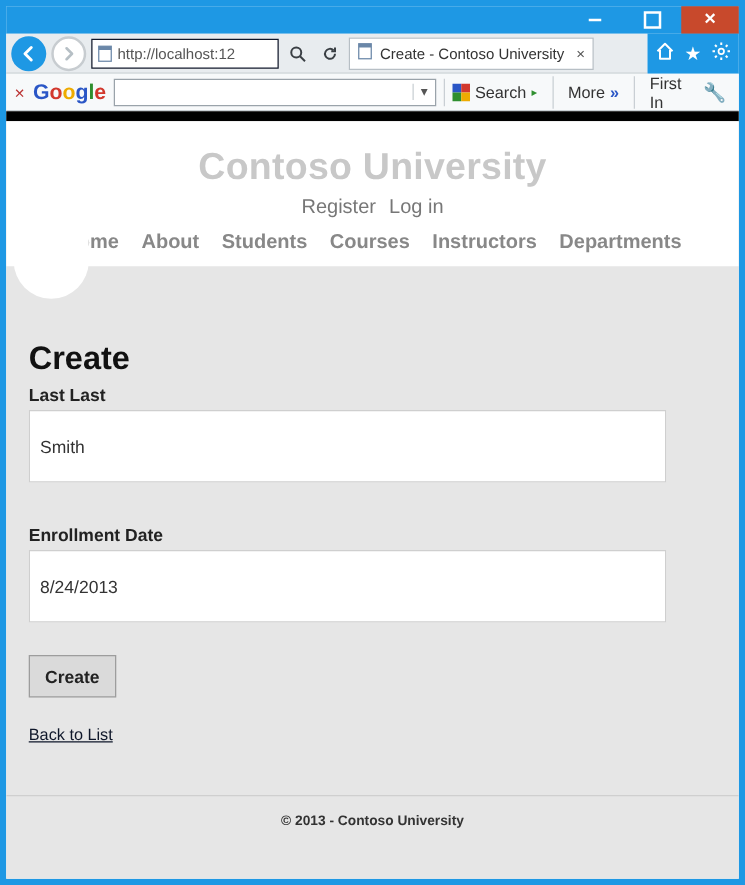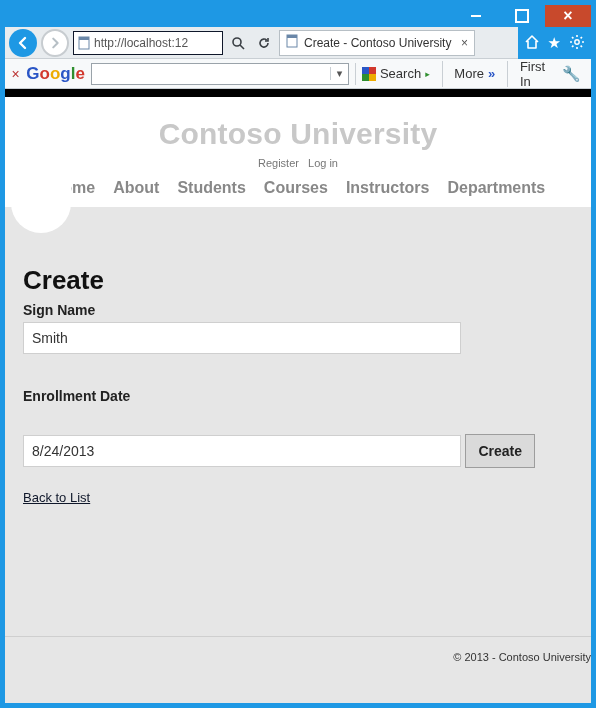--- a/index.html
+++ b/index.html
@@ -43,33 +43,33 @@
   .more { display:flex; align-items:center; gap:4px; padding:0 6px;}
   .more .chev { font-weight:bold; color:#2a56c6; font-size:13px;}
   .signin { padding:0 6px;}
   .wrench { font-size:15px; color:#555; padding:0 4px;}
   
   .blackbar { height:8px; background:#000; }
   
   .page { flex:1; background:#e6e6e6; overflow:hidden; position:relative; display:flex; flex-direction:column;}
   .whitehdr { background:#fff; padding:20px 0 0 0; text-align:center; position:relative;}
   .sitetitle { color:#c8c8c8; font-size:30px; font-weight:700; letter-spacing:0.2px;}
-  .authlinks { margin-top:6px; font-size:11px; color:#777;}
+  .authlinks { margin-top:6px; font-size:16px; color:#777;}
   .authlinks span { margin:0 3px; }
   .menu { margin-top:10px; padding-bottom:10px; display:flex; justify-content:center; gap:18px; font-size:16px; color:#888; font-weight:600;}
   .menu span { cursor:default; }
   .bump { position:absolute; left:6px; bottom:-26px; width:60px; height:52px; background:#fff; border-radius:0 0 40px 40px;}
   .content { padding:58px 18px 20px 18px; }
   h2.create { font-size:26px; font-weight:700; color:#111; margin-bottom:2px;}
   .lbl { font-size:14px; font-weight:700; color:#222; margin-top:6px; margin-bottom:4px;}
-  .field { width:438px; background:#fff; border:1px solid #cfcfcf; padding:7px 8px; font-size:14px; color:#333;}
+  .field { width:510px; background:#fff; border:1px solid #cfcfcf; padding:20px 8px; font-size:14px; color:#333;}
   .gap { height:14px;}
   .btn { margin-top:26px; background:#dadada; border:1px solid #9d9d9d; padding:8px 12px; font-size:14px; font-weight:700; color:#222; display:inline-block;}
   .backlink { margin-top:22px; font-size:13px; color:#0f172a; text-decoration:underline; display:inline-block;}
-  .footer { border-top:1px solid #cfcfcf; text-align:right; font-size:11px; color:#333; padding:14px 0 40px 0; margin-top:auto;}
+  .footer { border-top:1px solid #cfcfcf; text-align:center; font-size:11px; color:#333; padding:14px 0 40px 0; margin-top:auto;font-weight:bold;}
   .pageicon svg { width:12px; height:14px;}
 </style>
 </head>
 <body>
 
 <div class="window">
 
   <div class="titlebar">
     <div class="tbtn min"></div>
     <div class="tbtn max"></div>
@@ -186,21 +186,21 @@
         <span>Courses</span>
         <span>Instructors</span>
         <span>Departments</span>
       </div>
       <div class="bump"></div>
     </div>
 
     <div class="content">
       <h2 class="create">Create</h2>
 
-      <div class="lbl">Sign Name</div>
+      <div class="lbl">Last Last</div>
       <input class="field" type="text" value="Smith" style="">
 
       <div class="gap"></div>
 
       <div class="gap"></div>
       <div class="lbl">Enrollment Date</div>
       <input class="field" type="text" value="8/24/2013" style="">
 
       <div class="btn"><span>Create</span></div>
       <br>

